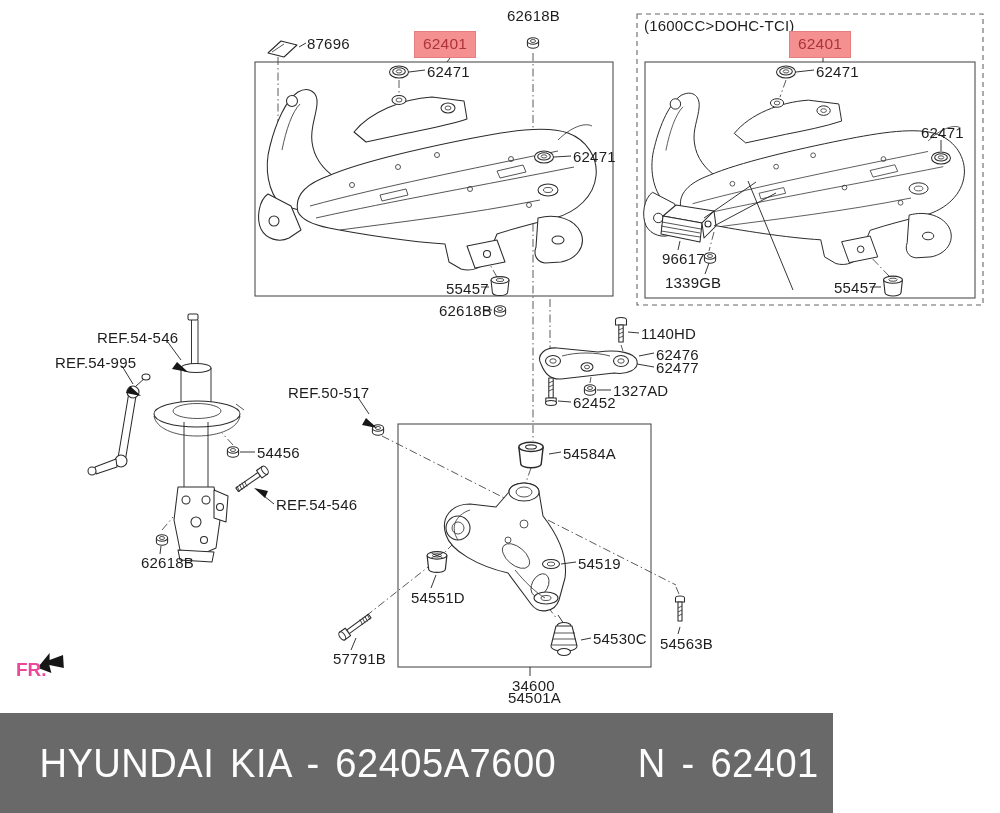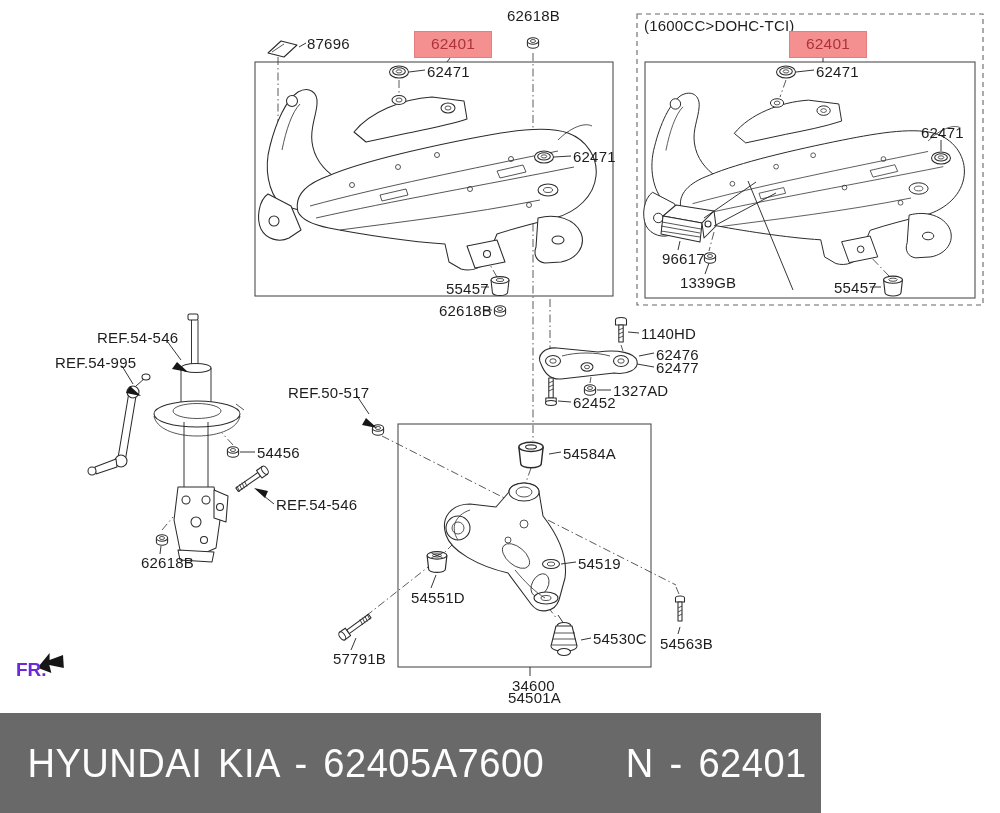--- a/index.html
+++ b/index.html
@@ -2,26 +2,26 @@
 <html><head>
 <meta charset="utf-8">
 <style>
   html,body{margin:0;padding:0;background:#fff;}
   #stage{position:relative;width:1000px;height:813px;background:#ffffff;overflow:hidden;
          font-family:"Liberation Sans",sans-serif;}
   #art{position:absolute;left:0;top:0;}
   .lbl{position:absolute;font:15px/1.05 "Liberation Sans",sans-serif;color:#1d1d1d;
        white-space:nowrap;letter-spacing:.2px;}
   .ref{text-underline-offset:2px;}
-  .sel{width:78px;height:27px;display:flex;align-items:center;justify-content:center;
+  .sel{width:62px;height:27px;display:flex;align-items:center;justify-content:center;
        background:#f59090;color:#ae3338;border:1px solid #e57e7e;box-sizing:border-box;
        font-size:15.5px;}
-  .fr{position:absolute;left:16px;top:659px;font:600 19px "Liberation Sans",sans-serif;color:#6d28d9;}
+  .fr{position:absolute;left:16px;top:659px;font:600 19px "Liberation Sans",sans-serif;color:#ec4899;}
   .footer{position:absolute;left:0;top:713px;width:821px;height:100px;background:#696969;
-          display:flex;align-items:center;justify-content:center;gap:55px;}
+          display:flex;align-items:center;justify-content:center;gap:55px;padding-left:12px;}
   .footer span{font:400 41px "Liberation Sans",sans-serif;color:#fdfdfd;letter-spacing:.5px;
                word-spacing:5px;transform:scaleX(.93);}
   
   .f{fill:#fff;stroke:#2b2b2b;stroke-width:1.05;stroke-linejoin:round;}
   .t{fill:none;stroke:#2b2b2b;stroke-width:.8;}
   .ld{stroke:#2b2b2b;stroke-width:.95;fill:none;}
   .dd{stroke:#474747;stroke-width:.9;fill:none;stroke-dasharray:8 3 1.5 3;}
   .bx{fill:none;stroke:#4f4f4f;stroke-width:1.1;}
   .dsh{stroke-dasharray:5 4;stroke:#666;}
   .ah{fill:#161616;stroke:none;}
@@ -322,21 +322,21 @@
 <div class="lbl sel" style="left:414px;top:31px">62401</div>
 <div class="lbl" style="left:427px;top:64px">62471</div>
 <div class="lbl" style="left:573px;top:149px">62471</div>
 <div class="lbl" style="left:446px;top:281px">55457</div>
 <div class="lbl" style="left:439px;top:303px">62618B</div>
 <div class="lbl" style="left:644px;top:18px">(1600CC&gt;DOHC-TCI)</div>
 <div class="lbl sel" style="left:789px;top:31px">62401</div>
 <div class="lbl" style="left:816px;top:64px">62471</div>
 <div class="lbl" style="left:921px;top:125px">62471</div>
 <div class="lbl" style="left:662px;top:251px">96617</div>
-<div class="lbl" style="left:680px;top:275px">1339GB</div>
+<div class="lbl" style="left:665px;top:275px">1339GB</div>
 <div class="lbl" style="left:834px;top:280px">55457</div>
 <div class="lbl ref" style="left:97px;top:330px">REF.54-546</div>
 <div class="lbl ref" style="left:55px;top:355px">REF.54-995</div>
 <div class="lbl" style="left:257px;top:445px">54456</div>
 <div class="lbl ref" style="left:288px;top:385px">REF.50-517</div>
 <div class="lbl ref" style="left:276px;top:497px">REF.54-546</div>
 <div class="lbl" style="left:141px;top:555px">62618B</div>
 <div class="lbl" style="left:641px;top:326px">1140HD</div>
 <div class="lbl" style="left:656px;top:347px">62476</div>
 <div class="lbl" style="left:656px;top:360px">62477</div>

